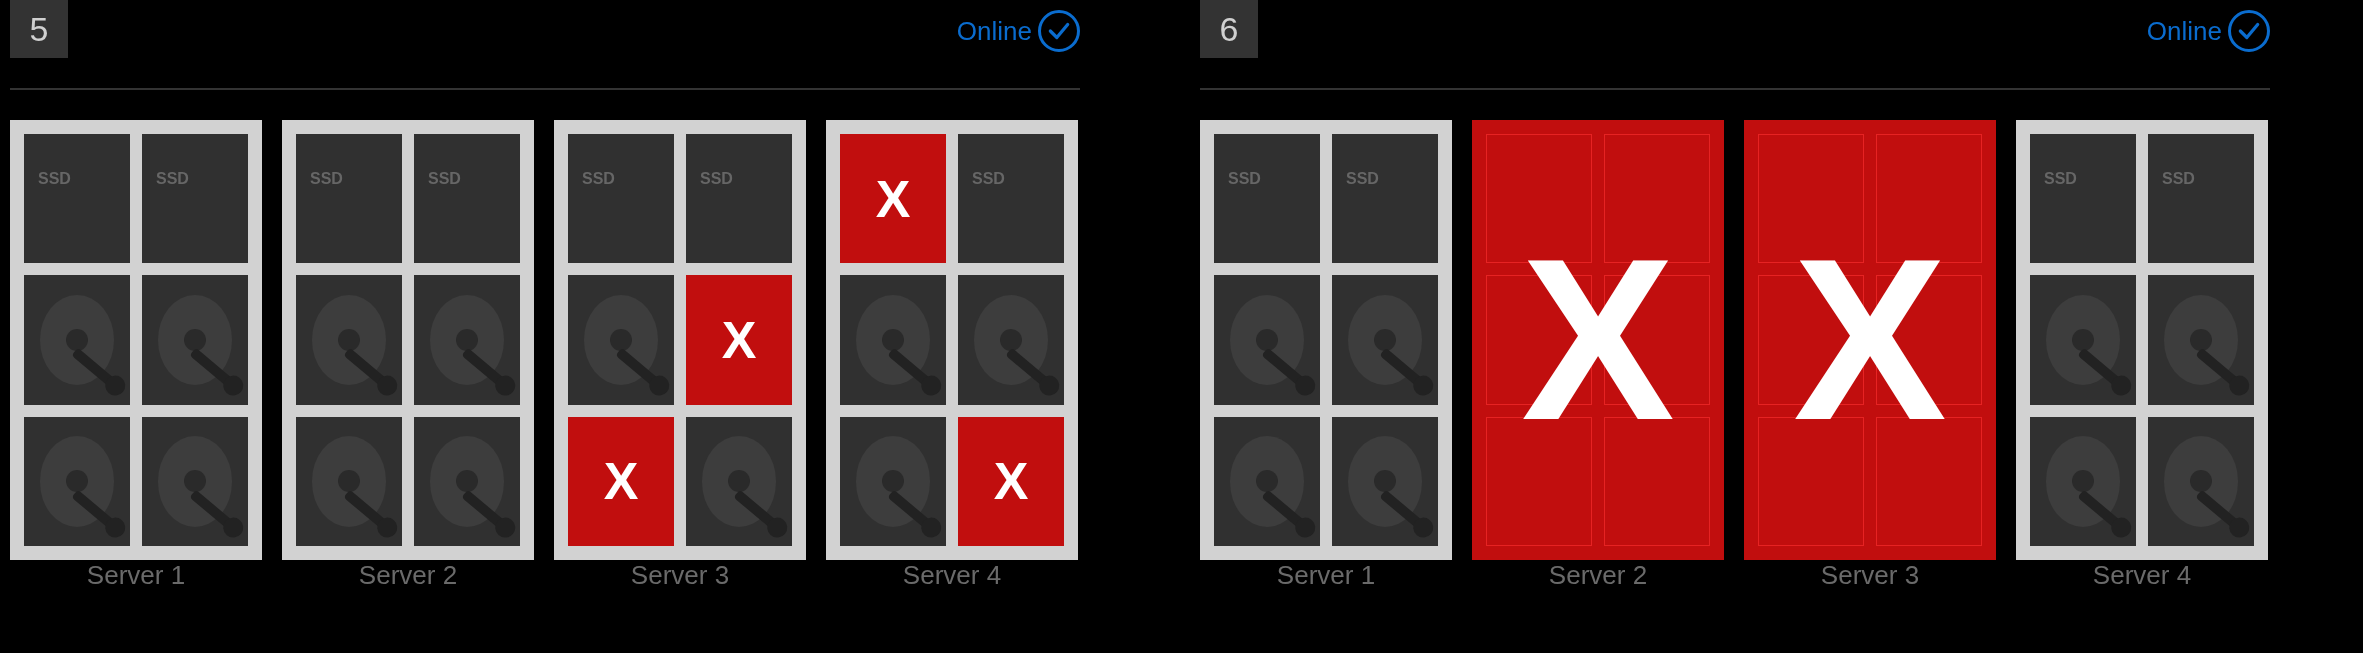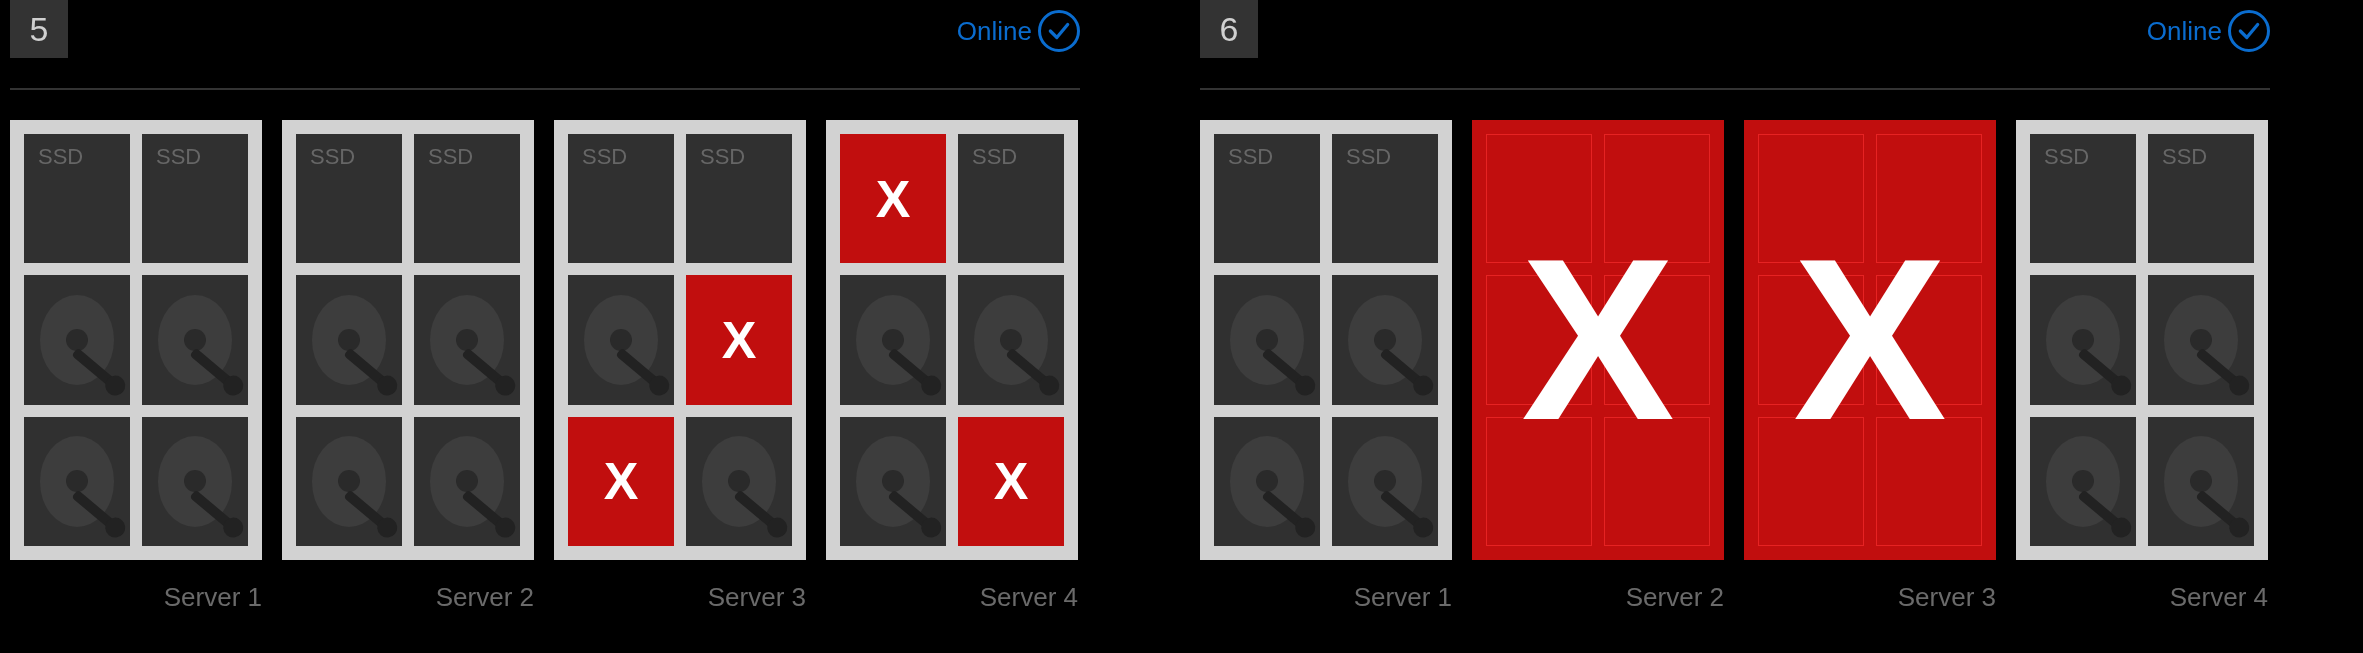--- a/index.html
+++ b/index.html
@@ -82,25 +82,25 @@
   }
   .drive {
     background: #303030;
     position: relative;
     display: flex;
     align-items: center;
     justify-content: center;
   }
   .drive.ssd .ssd-label {
     position: absolute;
-    top: 10px;
+    top: 36px;
     left: 14px;
     color: #666;
-    font-size: 22px;
-    font-weight: 400;
+    font-size: 16px;
+    font-weight: 700;
   }
   .drive.hdd .platter {
     width: 70%;
     height: 70%;
     border-radius: 50%;
     background: #3d3d3d;
     position: relative;
   }
   .drive.hdd .platter::after {
     content: "";
@@ -151,24 +151,23 @@
     justify-content: center;
     pointer-events: none;
   }
   .server-overlay-x span {
     color: #fff;
     font-size: 230px;
     font-weight: 800;
     line-height: 1;
   }
   .server-label {
-    text-align: right;
+    text-align: center;
     color: #6a6a6a;
     font-size: 26px;
-    margin-top: 22px;
   }
 </style>
 </head>
 <body>
 <div class="panel">
     <div class="panel-header">
       <div class="step-badge">5</div>
       <div class="status">
         <span>Online</span>
         <span class="check-circle">

